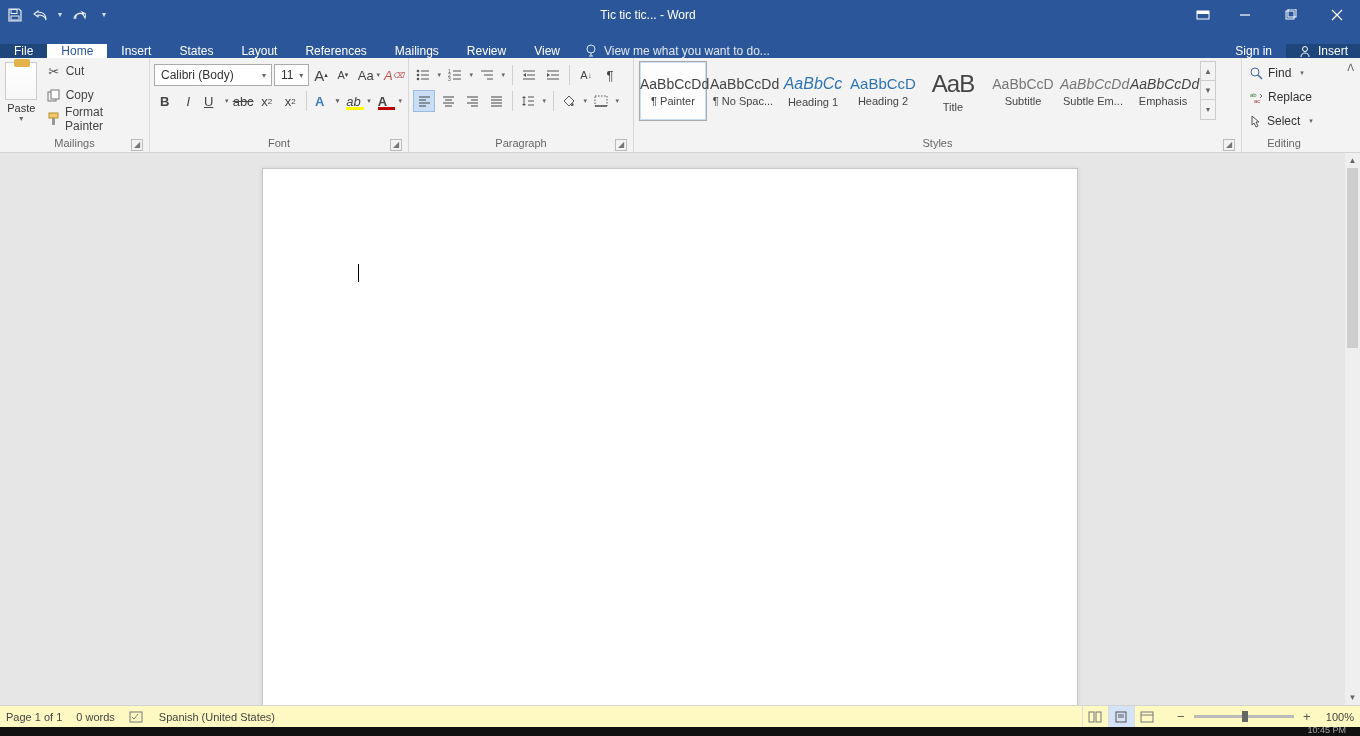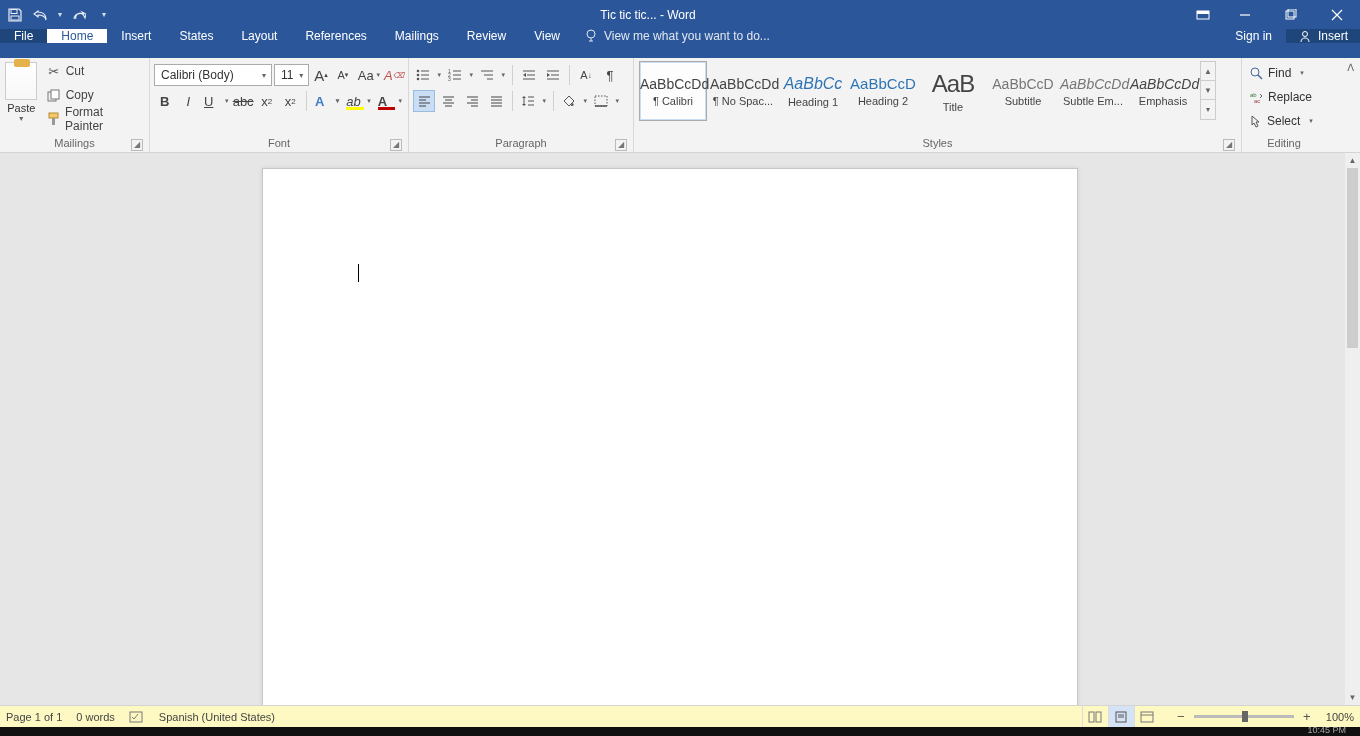--- a/index.html
+++ b/index.html
@@ -8,21 +8,21 @@
 
 .title-bar { height:29px; background:#2b579a; display:flex; align-items:center; color:#fff; font-size:12px; }
 .qat { display:flex; align-items:center; gap:8px; padding:0 6px; }
 .qat-btn { width:18px; height:18px; display:flex; align-items:center; justify-content:center; opacity:.9; }
 .title-center { flex:1; text-align:center; font-size:12px; }
 .win-btns { display:flex; }
 .win-btn { width:46px; height:29px; display:flex; align-items:center; justify-content:center; }
 .win-btn.ribbon-opt { width:38px; }
 
 
-.tab-row { height:29px; background:#2b579a; display:flex; align-items:flex-start; color:#fff; font-size:12px; }
+.tab-row { height:29px; background:#2b579a; display:flex; align-items:flex-end; color:#fff; font-size:12px; }
 .tab { padding:0 14px; display:flex; align-items:center; cursor:pointer; }
 .tab.file { background:#1e467a; }
 .tab.active { background:#fff; color:#2b579a; }
 .tellme { display:flex; align-items:center; gap:6px; padding:0 10px; opacity:.85; }
 .tab-spacer { flex:1; }
 .signin { padding:0 14px; display:flex; align-items:center; }
 .share { background:#1e467a; padding:0 12px; display:flex; align-items:center; gap:6px; }
 
 
 .ribbon { height:95px; background:#f3f3f3; border-bottom:1px solid #d4d4d4; display:flex; position:relative; }
@@ -382,21 +382,21 @@
           </div>
       </div>
     </div>
     <div class="group-label"><span>Paragraph</span><span class="group-dlg">◢</span></div>
   </div>
 
   <div class="group" style="width:608px">
     <div class="group-body styles-body" id="styles-gallery">
         <div class="style-item sel">
           <div class="style-prev ">AaBbCcDd</div>
-          <div>¶ Calibri</div>
+          <div>¶ Painter</div>
         </div>
         <div class="style-item">
           <div class="style-prev ">AaBbCcDd</div>
           <div>¶ No Spac...</div>
         </div>
         <div class="style-item">
           <div class="style-prev h1">AaBbCc</div>
           <div>Heading 1</div>
         </div>
         <div class="style-item">

